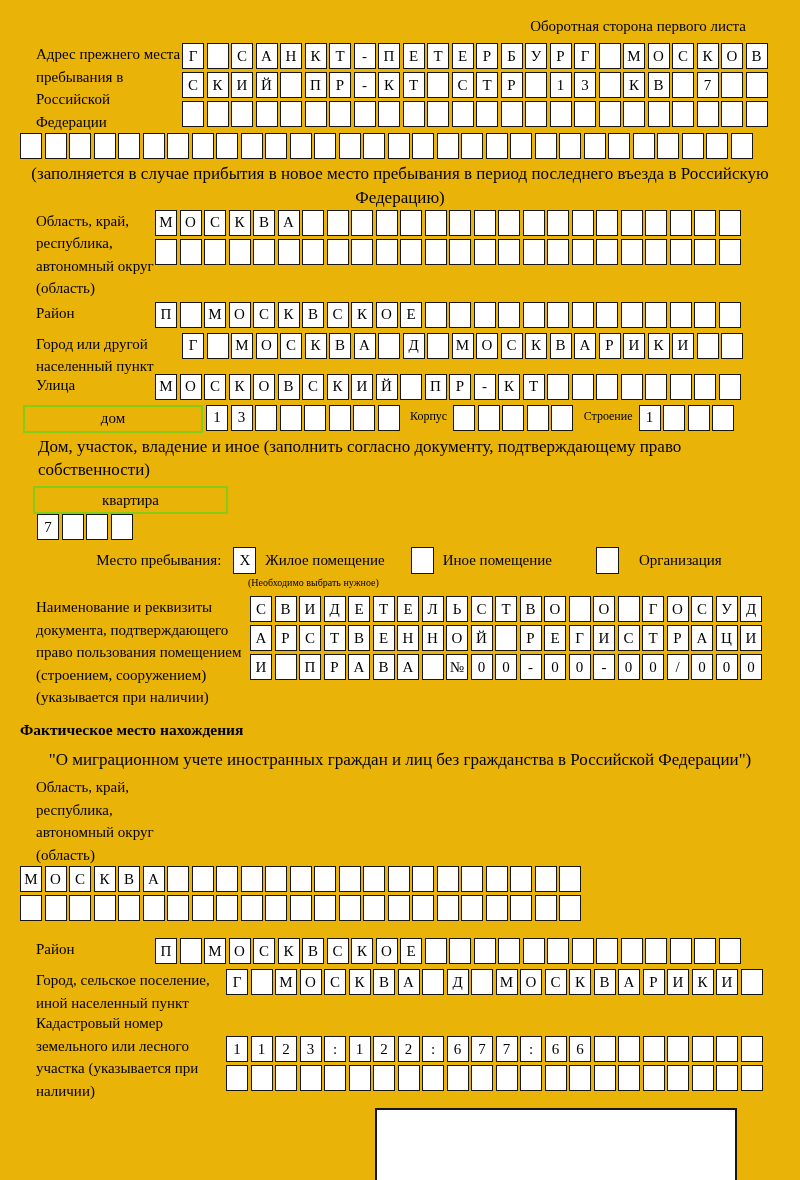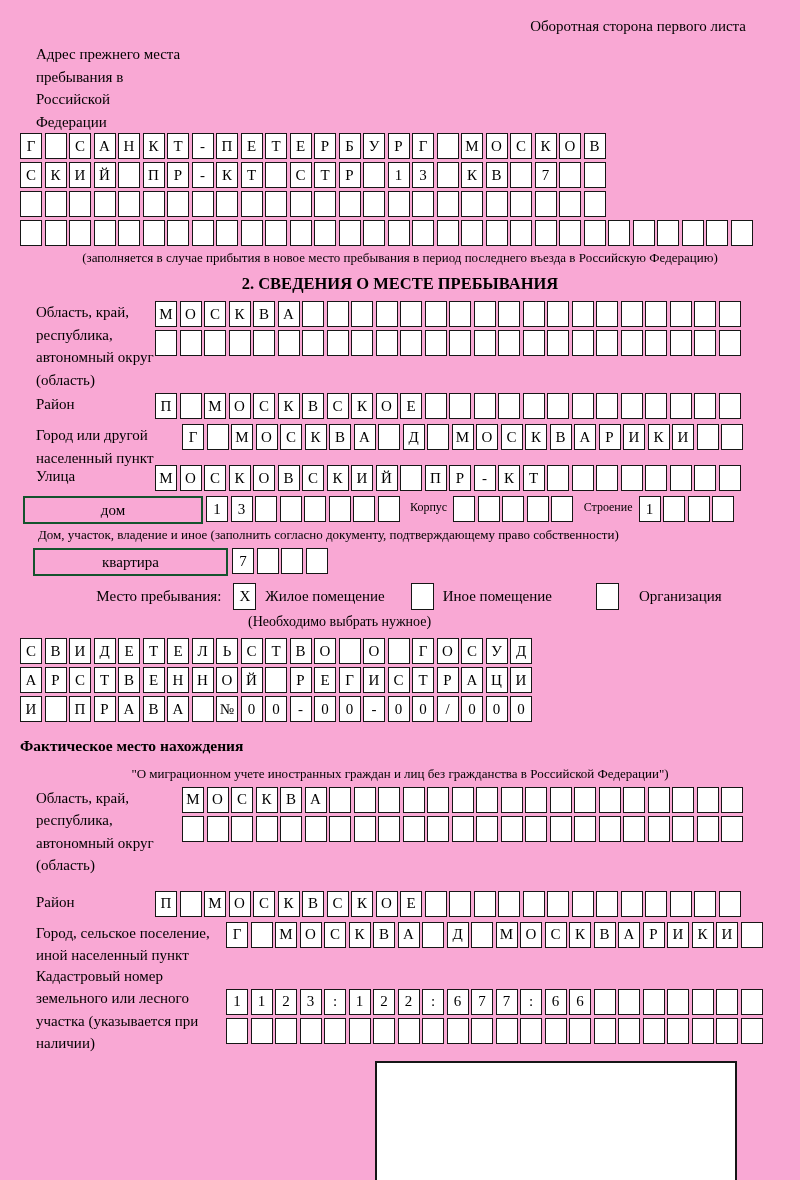--- a/index.html
+++ b/index.html
@@ -1,58 +1,58 @@
 <!DOCTYPE html>
 <html><head>
 <meta charset="utf-8">
 <style>
   html,body{margin:0;padding:0;background:#fff;}
   .page{
     width:800px;height:1180px;box-sizing:border-box;
     padding:16px 20px 0 20px;
-    background:#f9a8d4;color:#000;
+    background:#eab308;color:#000;
     font-family:"Liberation Serif","DejaVu Serif",serif;
     font-size:15px;line-height:1.4;overflow:hidden;
   }
   .note-right{text-align:right;padding-right:34px;font-size:15px;}
   .fieldblock{display:flex;align-items:flex-start;}
   .flabel{box-sizing:border-box;padding-left:16px;flex:0 0 auto;font-size:15px;line-height:1.5;}
   .w162{width:162px;} .w135{width:135px;} .w206{width:206px;} .w230{width:230px;}
   .rows{flex:1 1 auto;}
   .cellrow{display:flex;margin-bottom:3px;}
   .cell{
     box-sizing:border-box;flex:0 0 auto;
     width:22px;height:26px;margin-right:2.5px;
     border:1.7px solid #161616;background:#fff;
     display:inline-flex;align-items:center;justify-content:center;
     font-size:15px;line-height:1;
   }
-  .caption{font-size:13px;}
+  .caption{font-size:17px;}
   .caption.center{text-align:center;}
   .caption.indent{margin-left:18px;}
   .h-sec{text-align:center;font-weight:bold;font-size:16.5px;margin:5px 0 6px 0;}
   .h-sub{text-align:left;font-weight:bold;font-size:15.5px;margin:10px 0 8px 0;}
   .widebox{
-    box-sizing:border-box;border:2px solid #14532d;height:28px;
+    box-sizing:border-box;border:2px solid #84cc16;height:28px;
     display:flex;align-items:center;justify-content:center;
     font-size:15px;flex:0 0 auto;
   }
   .inlinelabel{font-size:12px;padding:3px 6px 0 8px;flex:0 0 auto;}
   .houserow{display:flex;align-items:flex-start;margin:2px 0 2px 3px;}
   .chkbox{
     box-sizing:border-box;width:23px;height:27px;border:1.8px solid #161616;
     display:inline-flex;align-items:center;justify-content:center;
     font-size:15px;flex:0 0 auto;background:#fff;
   }
   .resrow{display:flex;align-items:center;margin:7px 0 2px 18px;justify-content:center;}
   .stampbox{
     box-sizing:border-box;width:362px;height:172px;border:2.2px solid #161616;
     margin:6px 0 4px 355px;background:#fff;
   }
-  .mt2{margin-top:2px;} .mt4{margin-top:4px;} .mt6{margin-top:6px;flex-direction:column;}
+  .mt2{margin-top:2px;} .mt4{margin-top:4px;flex-direction:column;} .mt6{margin-top:6px;}
 </style>
 </head>
 <body>
 
 <div class="page">
 
   <div class="note-right">Оборотная сторона первого листа</div>
 
   <div class="fieldblock mt6">
     <div class="flabel w162">Адрес прежнего места пребывания в Российской Федерации</div>
@@ -164,21 +164,20 @@
       <span class="cell"></span>
       <span class="cell"></span>
       <span class="cell"></span>
       <span class="cell"></span>
       <span class="cell"></span>
       <span class="cell"></span>
       <span class="cell"></span>
     </div>
   <div class="caption center">(заполняется в случае прибытия в новое место пребывания в период последнего въезда в Российскую Федерацию)</div>
 
-  <div class="h-sec">2. СВЕДЕНИЯ О МЕСТЕ ПРЕБЫВАНИЯ</div>
 
   <div class="fieldblock">
     <div class="flabel w135">Область, край, республика, автономный округ (область)</div>
     <div class="rows">
       <div class="cellrow">
           <span class="cell">М</span>
           <span class="cell">О</span>
           <span class="cell">С</span>
           <span class="cell">К</span>
           <span class="cell">В</span>
@@ -368,23 +367,24 @@
 
   <div class="resrow">
     <span>Место пребывания:</span>
     <span class="chkbox" style="margin-left:12px;">X</span>
     <span style="margin-left:9px;">Жилое помещение</span>
     <span class="chkbox" style="margin-left:26px;"></span>
     <span style="margin-left:9px;">Иное помещение</span>
     <span class="chkbox" style="margin-left:44px;"></span>
     <span style="margin-left:20px;">Организация</span>
   </div>
-  <div class="caption" style="margin-left:228px;font-size:14px;">(Необходимо выбрать нужное)</div>
+  <div class="caption" style="margin-left:228px;font-size:10px;">(Необходимо выбрать нужное)</div>
 
   <div class="fieldblock mt6">
+    <div class="flabel w230">Наименование и реквизиты документа, подтверждающего право пользования помещением (строением, сооружением) (указывается при наличии)</div>
     <div class="rows">
       <div class="cellrow">
           <span class="cell">С</span>
           <span class="cell">В</span>
           <span class="cell">И</span>
           <span class="cell">Д</span>
           <span class="cell">Е</span>
           <span class="cell">Т</span>
           <span class="cell">Е</span>
           <span class="cell">Л</span>

